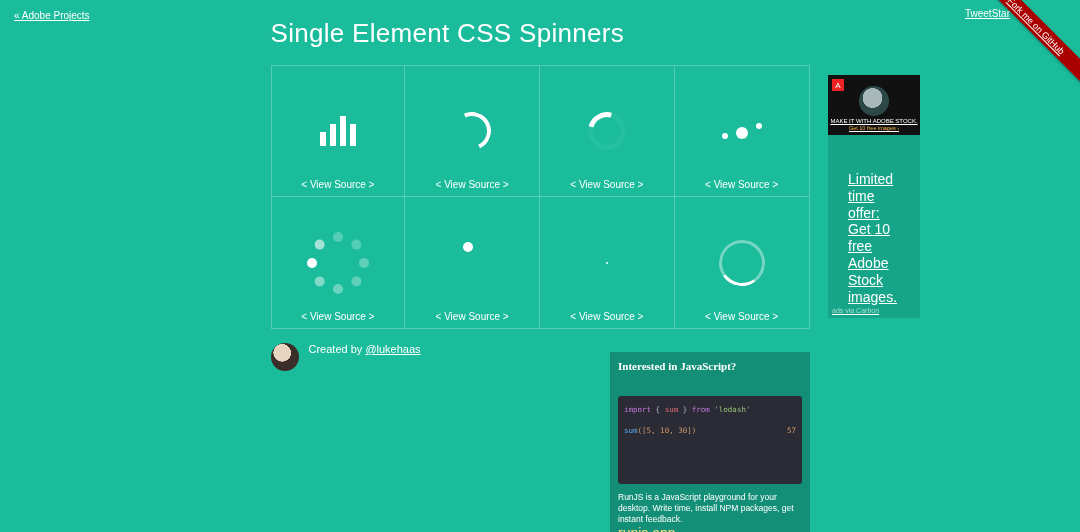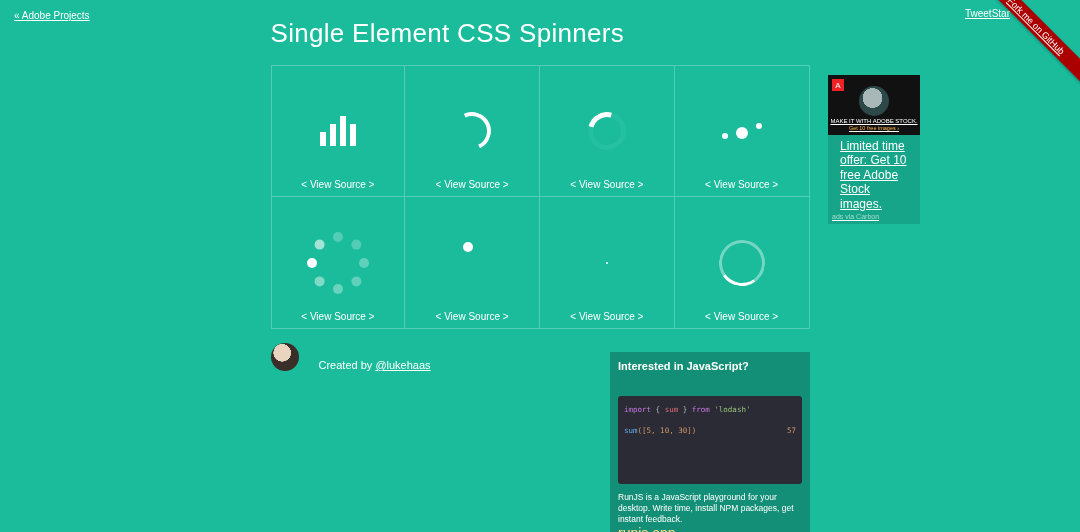--- a/index.html
+++ b/index.html
@@ -80,47 +80,47 @@
 .sp-ring span:nth-child(6){transform:rotate(225deg) translate(26px);opacity:.6}
 .sp-ring span:nth-child(7){transform:rotate(270deg) translate(26px);opacity:.25}
 .sp-ring span:nth-child(8){transform:rotate(315deg) translate(26px);opacity:.25}
 
 .sp-single { width:10px;height:10px;background:#fff;border-radius:50%; transform:translate(-4px,-16px);}
 
 .sp-tiny { width:2px;height:2px;background:#fff;border-radius:50%;}
 
 .sp-open { width:46px;height:46px;border:3px solid rgba(255,255,255,.4);border-bottom-color:#fff;border-radius:50%;transform:rotate(10deg);}
 
-.credit { display:flex;align-items:flex-end;gap:20px; margin-top:14px; font-size:11px;}
+.credit { display:flex;align-items:flex-start;gap:10px; margin-top:14px; font-size:11px;}
 .avatar { width:28px;height:28px;border-radius:50%;background:radial-gradient(circle at 40% 35%, #e9d4c0 35%, #3a2e28 36%);}
 .credit-handle { text-decoration: underline; }
 
 
 .carbon {
   position:absolute; top:75px; right: calc(50% - 380px);
   width:92px; background:#17a589; padding:0 0 4px 0;
 }
 .carbon-img { width:92px;height:60px;background:#111;position:relative;display:flex;flex-direction:column;align-items:center;justify-content:flex-end;padding-bottom:4px;}
 .carbon-logo { position:absolute;top:4px;left:4px;width:12px;height:12px;background:#ed2224;display:flex;align-items:center;justify-content:center;font-size:8px;color:#fff;}
 .carbon-face { width:30px;height:30px;border-radius:50%;background:radial-gradient(circle at 45% 40%, #a8b8b8 40%, #2d4848 41%);margin-bottom:2px;}
 .carbon-head { font-size:6px;color:#fff;text-align:center;line-height:1.1;}
 .carbon-sub { font-size:5.5px;color:#ffb74d;text-align:center;}
-.carbon-text { font-size:12px;color:#fff;padding:4px 12px 2px;line-height:1.2;}
+.carbon-text { font-size:14px;color:#fff;padding:4px 20px 2px;line-height:1.2;margin-top:32px;}
 .carbon-via { font-size:7px;color:rgba(255,255,255,.6);padding:0 4px;}
 
 
 .promo {
   position:absolute;
   left:calc(50% + 70px);
   top:352px;
   width:200px;
   background:#148f77;
   padding:8px;
 }
-.promo h3 { font-size:11px;font-weight:600;margin-bottom:6px;}
+.promo h3 { font-size:11px;font-weight:600;margin-bottom:6px;font-family:Liberation Serif, serif;}
 .code-block { background:#2b2b36;border-radius:3px;padding:8px 6px;font-family:Menlo,Consolas,monospace;font-size:7.5px;line-height:1.7;min-height:88px;margin-top:24px;}
 .tok-kw{color:#c678dd}.tok-fn{color:#61afef}.tok-str{color:#98c379}.tok-num{color:#d19a66}.tok-pn{color:#abb2bf}.tok-id{color:#e06c75}
 .promo-desc { font-size:8.5px;margin-top:8px;line-height:1.3;}
 .promo-link { font-size:14px;color:#ffe082;text-decoration:underline;display:inline-block;margin-top:0;}
 </style>
 </head>
 <body>
 
 <a class="header-links" href="#">« Adobe Projects</a>
 <a class="tweet-star" href="#">TweetStar</a>

